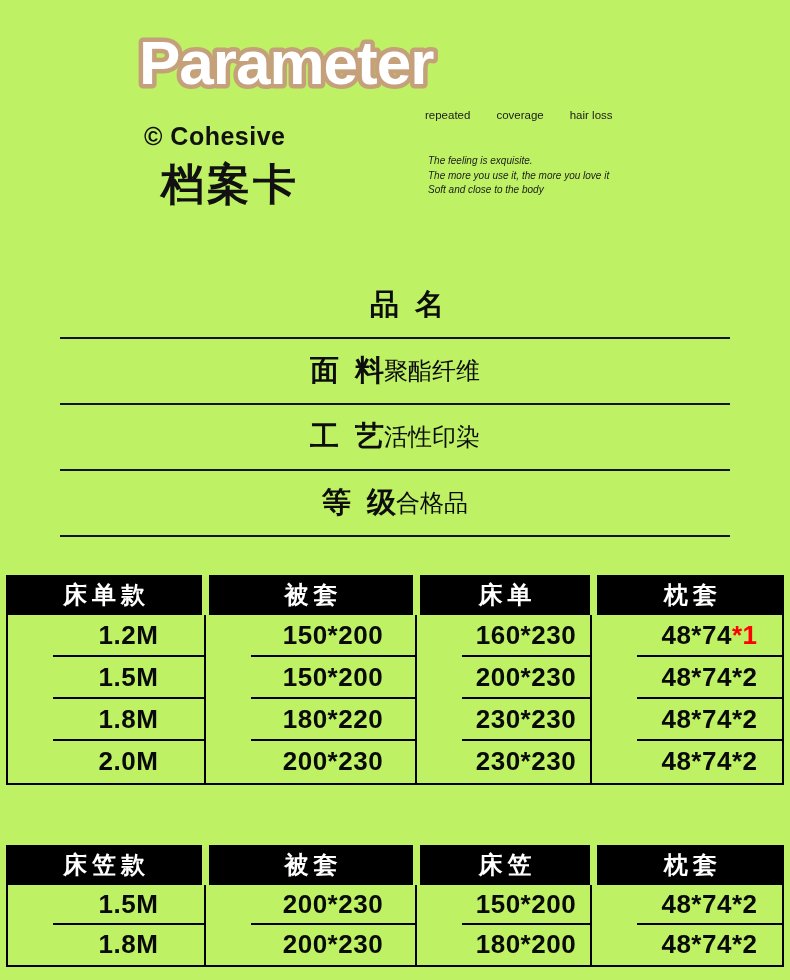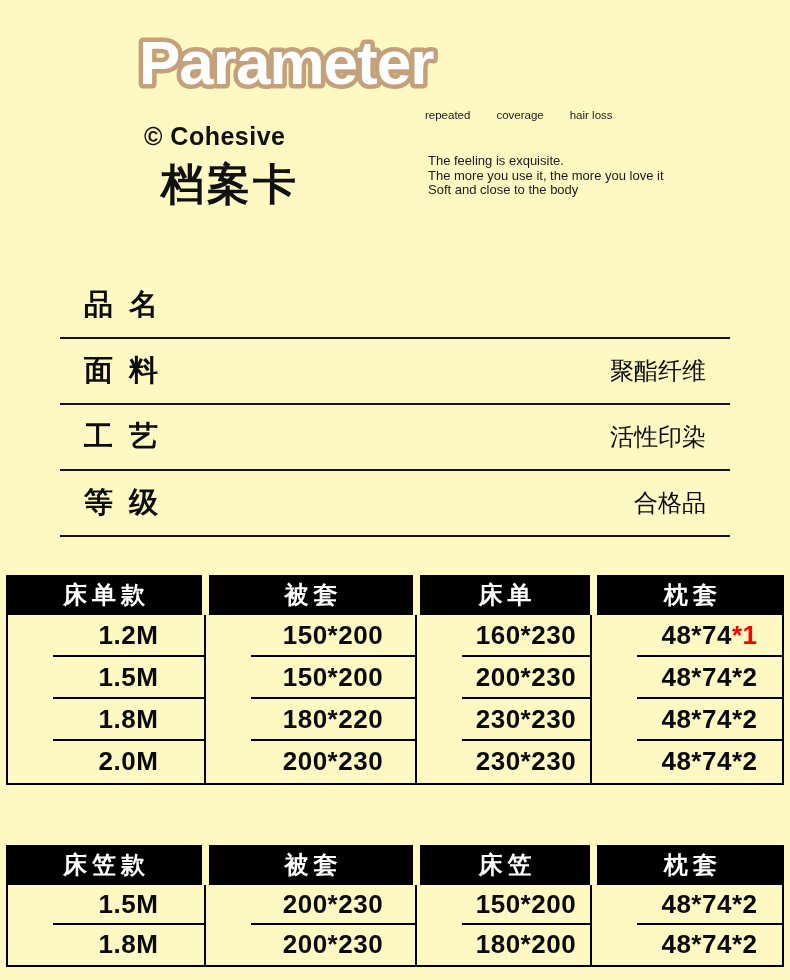--- a/index.html
+++ b/index.html
@@ -1,39 +1,39 @@
 <!DOCTYPE html>
 <html><head>
 <meta charset="utf-8">
 <style>
   * { margin:0; padding:0; box-sizing:border-box; }
   html,body { background:#fff; }
   body { font-family:"Liberation Sans","DejaVu Sans",sans-serif; }
-  .page { position:relative; width:790px; height:980px; background:#fef9c3; overflow:hidden; }
+  .page { position:relative; width:790px; height:980px; background:#bef264; overflow:hidden; }
 
   
   .title-svg { position:absolute; left:134px; top:16px; }
   .title-text {
     font-family:"Liberation Sans","DejaVu Sans",sans-serif;
     font-weight:bold; font-size:62px; letter-spacing:-1px;
     fill:#ffffff; stroke:#c4a17a; stroke-width:9px;
     paint-order:stroke; stroke-linejoin:round; stroke-linecap:round;
   }
 
   
   .brand { position:absolute; left:144px; top:122px; font-size:25px; font-weight:bold; color:#111; letter-spacing:0.5px; }
   .card-label { position:absolute; left:161px; top:156px; font-size:43px; font-weight:bold; color:#111; letter-spacing:3px; }
 
   
   .keywords { position:absolute; left:425px; top:109px; display:flex; gap:26px; font-size:11.5px; color:#1a1a1a; }
-  .tagline { position:absolute; left:428px; top:154px; font-size:13px; line-height:14.6px; color:#1a1a1a; }
+  .tagline { position:absolute; left:428px; top:154px; font-size:10px; line-height:14.6px; color:#1a1a1a;font-style:italic; }
 
   
   .specs { position:absolute; left:60px; top:273px; width:670px; }
-  .spec-row { height:66px; border-bottom:2px solid #141414; display:flex; align-items:center; justify-content:space-between; }
+  .spec-row { height:66px; border-bottom:2px solid #141414; display:flex; align-items:center; justify-content:center; }
   .spec-label { padding-left:24px; font-size:29px; font-weight:bold; color:#0d0d0d; white-space:pre; }
   .spec-value { padding-right:24px; font-size:24px; color:#0d0d0d; }
 
   
   .sheet-table { position:absolute; left:6px; width:778px; }
   .table-1 { top:575px; }
   .table-2 { top:845px;border-radius:27px; }
   .t-header { display:grid; grid-template-columns:196px 204px 170px 187px; column-gap:7px; }
   .t-header .h-cell {
     background:#000; color:#fff; font-size:24px; font-weight:bold;

